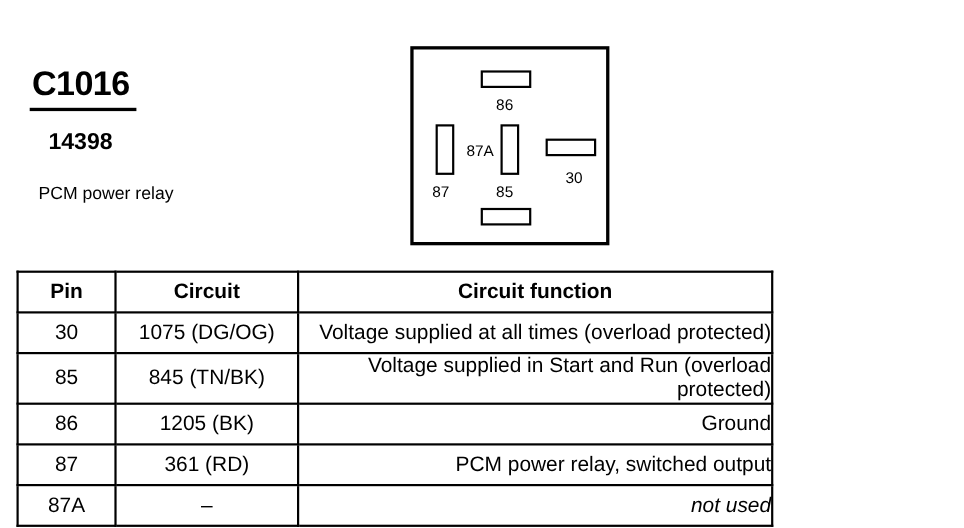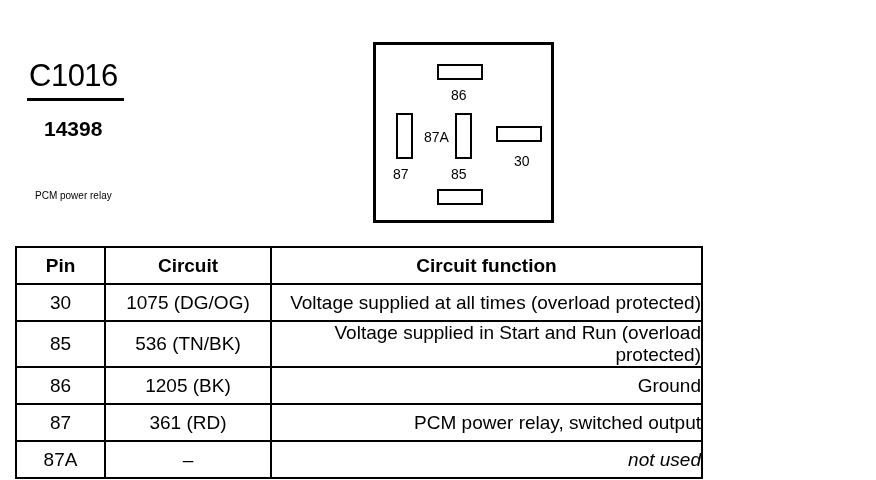--- a/index.html
+++ b/index.html
@@ -1,20 +1,20 @@
 <!DOCTYPE html>
 <html><head>
 <meta charset="utf-8">
 <style>
   html, body { margin:0; padding:0; background:#ffffff; }
   body { width:876px; height:480px; position:relative; overflow:hidden; font-family:"Liberation Sans", sans-serif; color:#000; }
-  .conn-id { position:absolute; left:29px; top:58px; font-size:31px; font-weight:normal; letter-spacing:-0.5px; }
+  .conn-id { position:absolute; left:29px; top:58px; font-size:31px; font-weight:bold; letter-spacing:-0.5px; }
   .conn-underline { position:absolute; left:27px; top:98px; width:97px; height:3px; background:#000; }
   .part-no { position:absolute; left:44px; top:117px; font-size:21px; font-weight:bold; }
-  .desc { position:absolute; left:35px; top:168px; font-size:10px;margin-top:22px; }
+  .desc { position:absolute; left:35px; top:168px; font-size:16px; }
   .relay { position:absolute; left:373px; top:42px; width:181px; height:181px; border:3px solid #000; box-sizing:border-box; }
   .term { position:absolute; border:2px solid #000; box-sizing:border-box; background:#fff; }
   .tlabel { position:absolute; font-size:14px; }
   table { position:absolute; left:15px; top:246px; width:688px; border-collapse:collapse; }
   td, th { border:2px solid #000; height:35px; padding:0; font-size:19px; }
   th { font-weight:bold; text-align:center; }
   td.c { text-align:center; }
   td.l { text-align:right; padding-left:18px; }
 </style>
 </head>
@@ -57,21 +57,21 @@
     </tr>
   </thead>
   <tbody>
     <tr>
       <td class="c">30</td>
       <td class="c">1075 (DG/OG)</td>
       <td class="l">Voltage supplied at all times (overload protected)</td>
     </tr>
     <tr>
       <td class="c">85</td>
-      <td class="c">536 (TN/BK)</td>
+      <td class="c">845 (TN/BK)</td>
       <td class="l" style="padding-left:16px;border-radius:14px;">Voltage supplied in Start and Run (overload protected)</td>
     </tr>
     <tr>
       <td class="c">86</td>
       <td class="c">1205 (BK)</td>
       <td class="l" style="padding-left:6px;">Ground</td>
     </tr>
     <tr>
       <td class="c">87</td>
       <td class="c">361 (RD)</td>

